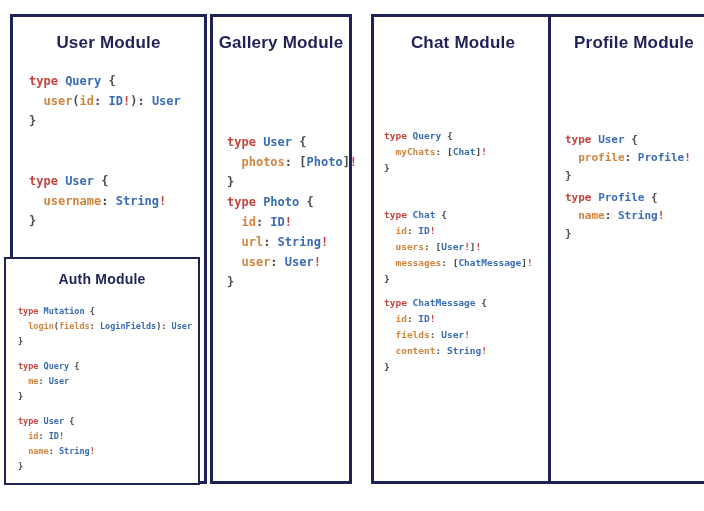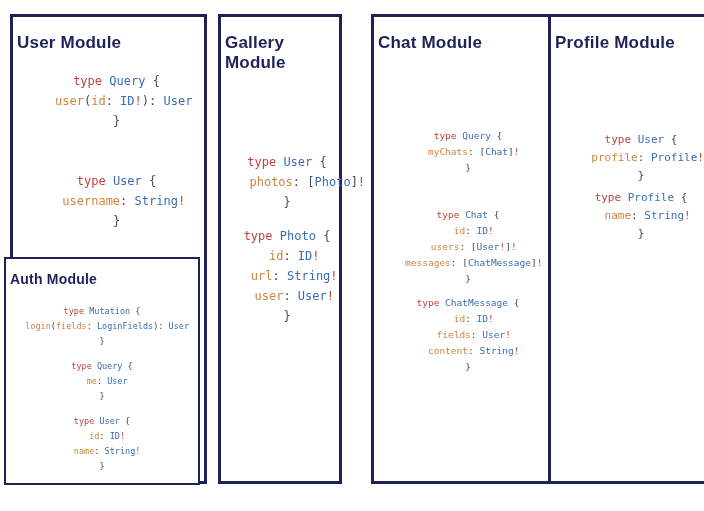--- a/index.html
+++ b/index.html
@@ -13,26 +13,27 @@
     overflow: hidden;
   }
   .panel {
     position: absolute;
     top: 14px;
     height: 470px;
     background: #ffffff;
     border: 3px solid var(--border, #1e2257);
   }
   .panel-user    { left: 10px;  width: 197px; }
-  .panel-gallery { left: 218px; width: 124px; }
+  .panel-gallery { left: 210px; width: 142px; }
   .panel-chat    { left: 371px; width: 184px; }
   .panel-profile { left: 548px; width: 172px; }
 
   .panel-title {
     margin: 16px 4px 0;
+    text-align: center;
     font-size: 17px;
     font-weight: 700;
     letter-spacing: 0.2px;
     color: var(--title, #1e2257);
   }
 
   .authbox {
     position: absolute;
     left: -9px;
     top: 240px;
@@ -42,43 +43,42 @@
     border: 2px solid var(--border, #1e2257);
     z-index: 2;
   }
   .authbox .panel-title {
     margin-top: 12px;
     font-size: 14px;
   }
 
   .code {
     font-family: "DejaVu Sans Mono", monospace;
-    font-weight: 400;
-    text-align: center;
+    font-weight: 700;
   }
   .code .line { white-space: pre; }
 
   .panel-user > .code    { margin-left: 16px; font-size: 12px;  line-height: 20px; }
   .cb-u1 { margin-top: 18px; }
   .cb-u2 { margin-top: 40px; }
 
   .panel-gallery .code   { margin-left: 14px; font-size: 12px;  line-height: 20px; }
   .cb-g1 { margin-top: 79px; }
-  .cb-g2 { margin-top: 14px; }
+  .cb-g2 { }
 
   .panel-chat .code      { margin-left: 10px; font-size: 9.5px; line-height: 16px; }
   .cb-c1 { margin-top: 75px; }
   .cb-c2 { margin-top: 31px; }
   .cb-c3 { margin-top: 8px; }
 
   .panel-profile .code   { margin-left: 14px; font-size: 11px;  line-height: 18px; }
   .cb-p1 { margin-top: 78px; }
   .cb-p2 { margin-top: 4px; }
 
-  .authbox .code         { font-size: 8.5px; line-height: 15px; }
+  .authbox .code         { margin-left: 12px; font-size: 8.5px; line-height: 15px; }
   .cb-a1 { margin-top: 17px; }
   .cb-a2 { margin-top: 10px; }
   .cb-a3 { margin-top: 10px; }
 
   .tok-k { color: var(--kw,    #c0443f); }
   .tok-t { color: var(--type,  #3a6cb3); }
   .tok-f { color: var(--field, #ce853e); }
   .tok-p { color: var(--punct, #4a4a4a); }
   .tok-x { color: var(--excl,  #c0443f); }
 </style>

